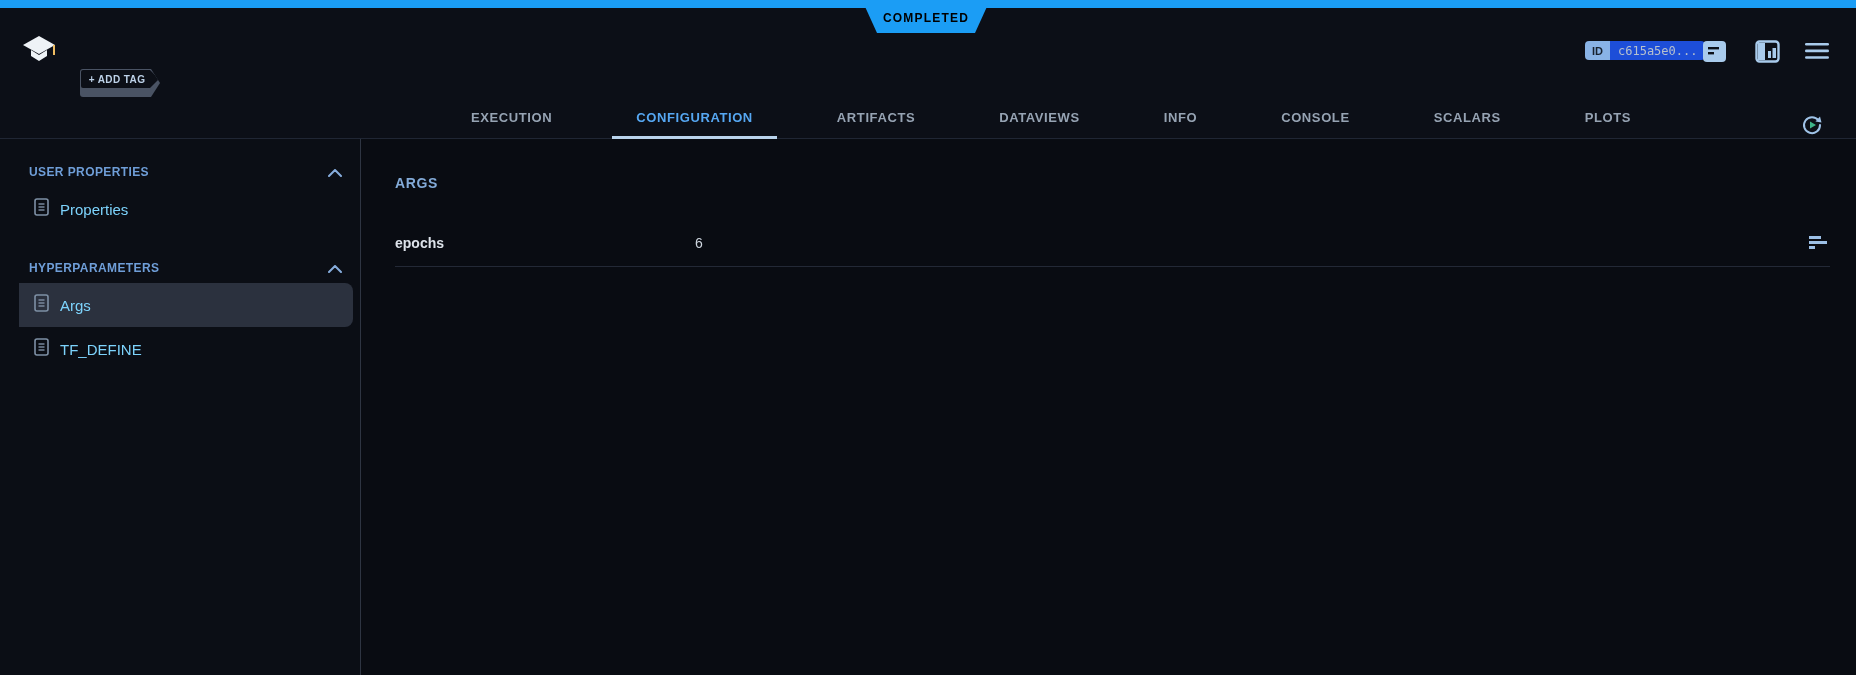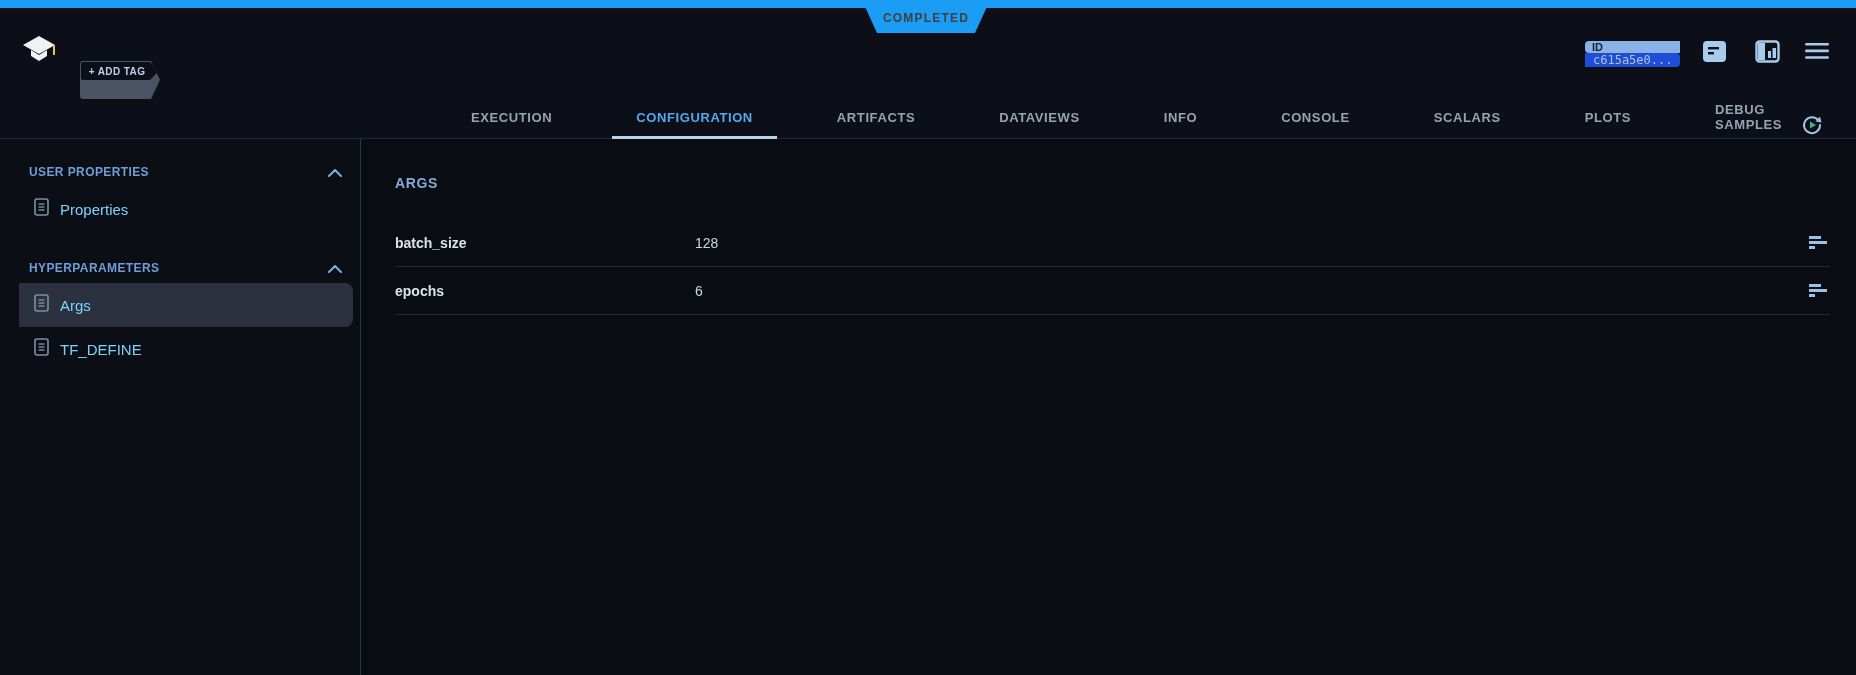--- a/index.html
+++ b/index.html
@@ -4,38 +4,38 @@
 <style>
   * { margin:0; padding:0; box-sizing:border-box; }
   html,body { width:1856px; height:675px; overflow:hidden;
     font-family:"Liberation Sans", sans-serif; background:#090c12; }
 
   
   .top-stripe { position:absolute; left:0; top:0; width:1856px; height:8px; background:#1b9df5; z-index:5; }
   .ribbon { position:absolute; left:862px; top:0; width:128px; height:33px; background:#1b9df5; z-index:6;
     clip-path:polygon(0 0,100% 0,calc(100% - 15px) 100%,15px 100%);
     display:flex; align-items:center; justify-content:center; padding-top:3px;
-    color:#404040; font-size:12px; font-weight:bold; letter-spacing:1.2px; }
+    color:#000000; font-size:12px; font-weight:bold; letter-spacing:1.2px; }
 
   
   .header { position:absolute; left:0; top:8px; width:1856px; height:131px;
     background:#0c0f17; border-bottom:1px solid #202634; }
   .logo { position:absolute; left:21px; top:26px; }
   .title { position:absolute; left:61px; top:40px; font-size:17px; font-weight:bold; color:#eef1f6; }
-  .add-tag { position:absolute; left:80px; top:53px; width:80px; height:38px;
+  .add-tag { position:absolute; left:80px; top:61px; width:80px; height:28px;
     background:#4a5364; border-radius:3px;
     clip-path:polygon(0 0,calc(100% - 9px) 0,100% 50%,calc(100% - 9px) 100%,0 100%);
     cursor:pointer;padding-left:23px; }
   .add-tag-inner { position:absolute; left:1px; top:1px; width:78px; height:18px;
     background:#0c0f17; border-radius:2px;
     clip-path:polygon(0 0,calc(100% - 9px) 0,100% 50%,calc(100% - 9px) 100%,0 100%);
     display:flex; align-items:center; justify-content:center; padding-right:6px;
     color:#bdd1e8; font-size:10px; font-weight:bold; letter-spacing:.4px; white-space:nowrap; }
 
-  .id-chip { position:absolute; left:1585px; top:33px; height:19px; display:flex; cursor:pointer;flex-direction:column; }
+  .id-chip { position:absolute; left:1585px; top:33px; height:19px; display:flex; cursor:pointer; }
   .id-chip-label { background:#89b3e6; color:#18222f; font-size:11px; font-weight:bold;
     border-radius:4px 0 0 4px; display:flex; align-items:center; padding:0 7px; }
   .id-chip-value { background:#1d4ed8; color:#b7c1cd; font-size:12px;
     font-family:"DejaVu Sans Mono", monospace; border-radius:0 4px 4px 0;
     display:flex; align-items:center; padding:0 8px; }
   .hdr-icon { position:absolute; top:32px; cursor:pointer; }
 
   
   .tabs { position:absolute; left:447px; top:90px; height:41px; display:flex; align-items:stretch;gap:36px; }
   .tab { display:flex; align-items:center; padding:0 24px; font-size:13px; letter-spacing:.6px;
@@ -115,21 +115,20 @@
 
   <div class="tabs">
     <div class="tab">EXECUTION</div>
     <div class="tab active">CONFIGURATION</div>
     <div class="tab">ARTIFACTS</div>
     <div class="tab">DATAVIEWS</div>
     <div class="tab">INFO</div>
     <div class="tab">CONSOLE</div>
     <div class="tab">SCALARS</div>
     <div class="tab">PLOTS</div>
-    <div class="tab">DEBUG SAMPLES</div>
   </div>
 
   <span class="refresh">
     <svg width="24" height="24" viewBox="0 0 24 24">
       <path d="M18.5 7.5 A8 8 0 1 0 20 12" fill="none" stroke="#9fc3e8" stroke-width="2" stroke-linecap="round"></path>
       <polygon points="20,3.5 21.5,9.5 15.5,8.5" fill="#9fc3e8"></polygon>
       <polygon points="10,8.5 16,12 10,15.5" fill="#3eb489"></polygon>
     </svg>
   </span>
 </div>
@@ -192,31 +191,20 @@
       </div>
     </div>
 
 
   </div>
 
   <div class="main">
     <div class="section-title">ARGS</div>
 
     <div class="param-table">
-      <div class="param-row">
-        <span class="param-key">batch_size</span>
-        <span class="param-value">128</span>
-        <span class="row-action">
-          <svg width="19" height="14" viewBox="0 0 19 14">
-            <rect x="0" y="0" width="12" height="3" fill="#9cc0e6"></rect>
-            <rect x="0" y="5" width="18" height="3" fill="#9cc0e6"></rect>
-            <rect x="0" y="10" width="6" height="3" fill="#9cc0e6"></rect>
-          </svg>
-        </span>
-      </div>
       <div class="param-row">
         <span class="param-key">epochs</span>
         <span class="param-value">6</span>
         <span class="row-action">
           <svg width="19" height="14" viewBox="0 0 19 14">
             <rect x="0" y="0" width="12" height="3" fill="#9cc0e6"></rect>
             <rect x="0" y="5" width="18" height="3" fill="#9cc0e6"></rect>
             <rect x="0" y="10" width="6" height="3" fill="#9cc0e6"></rect>
           </svg>
         </span>

